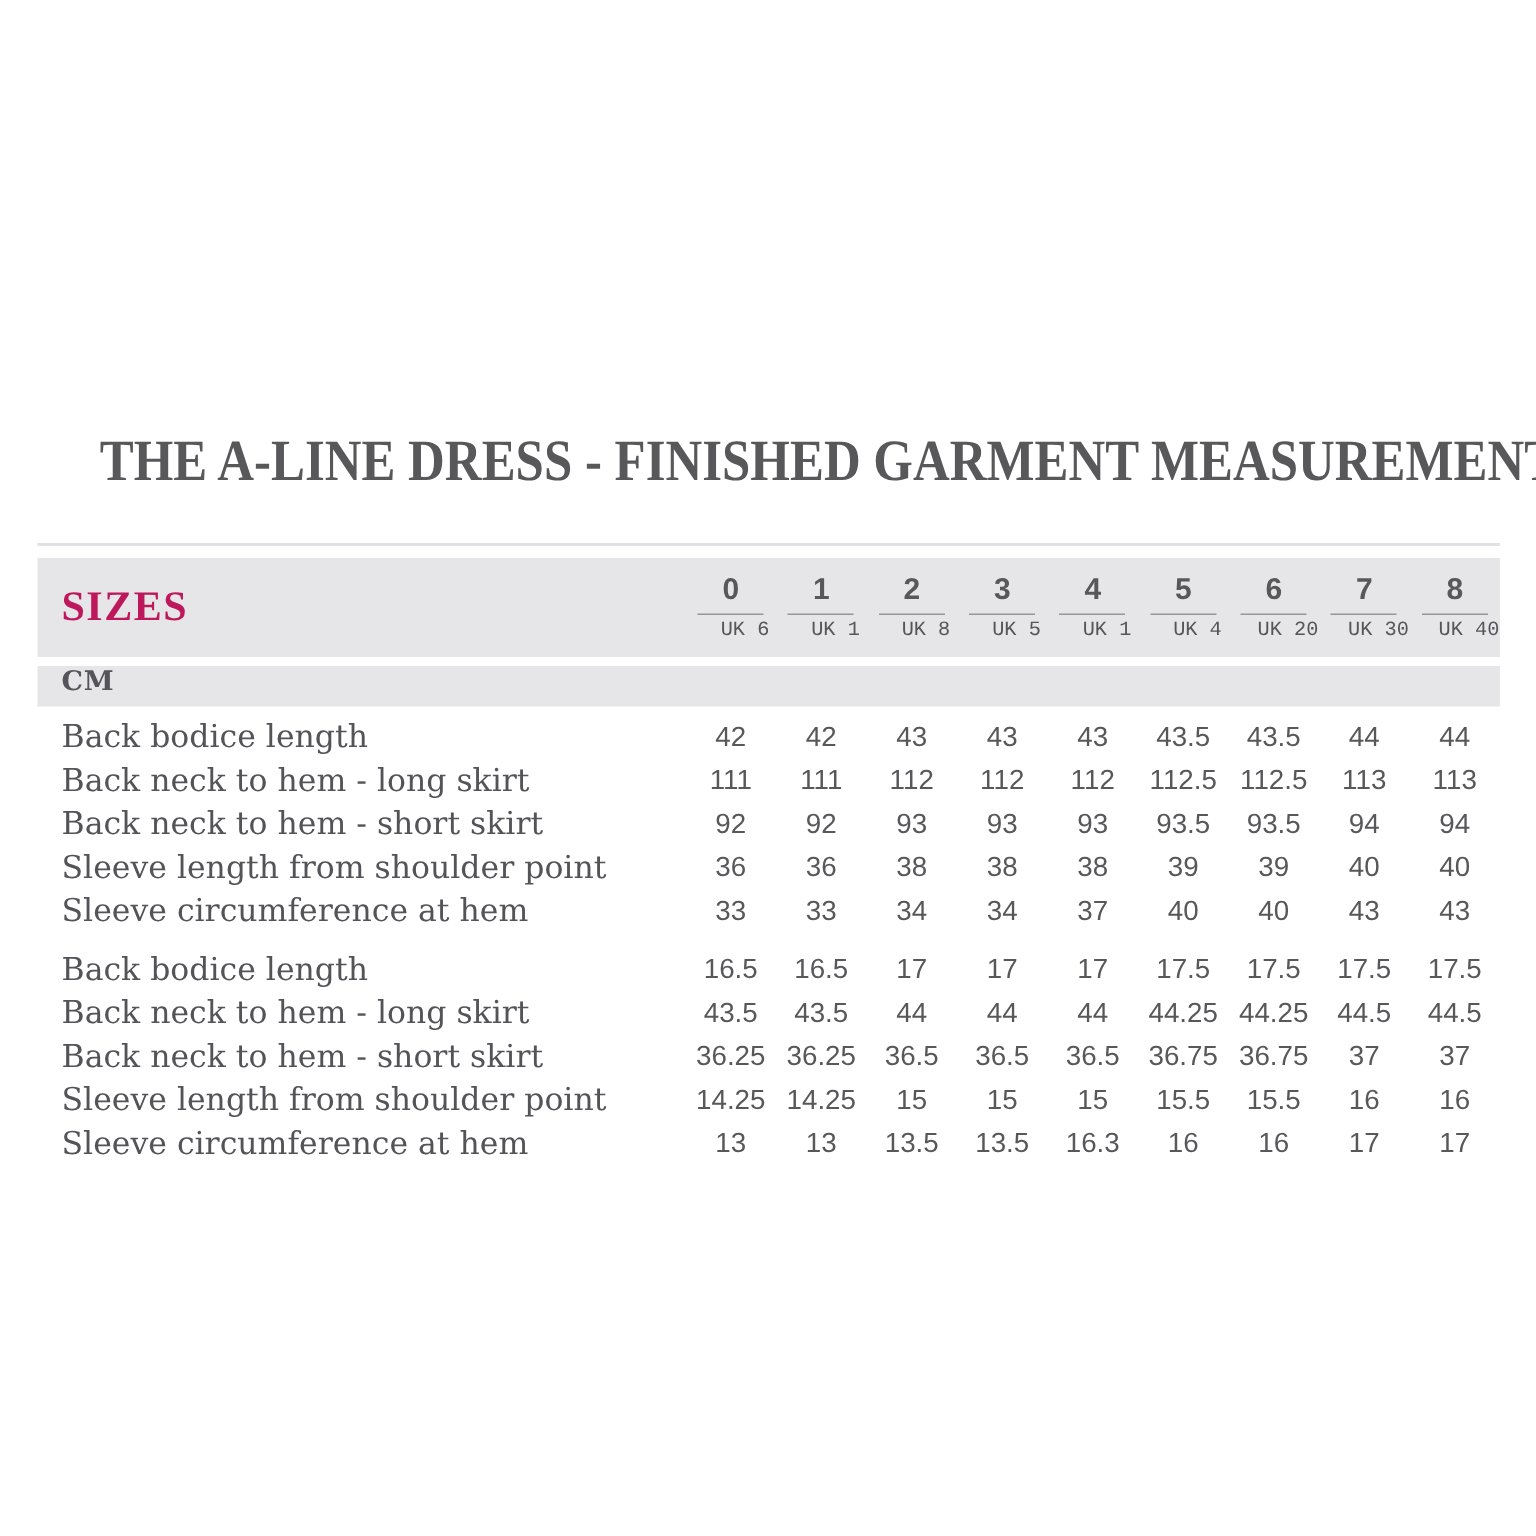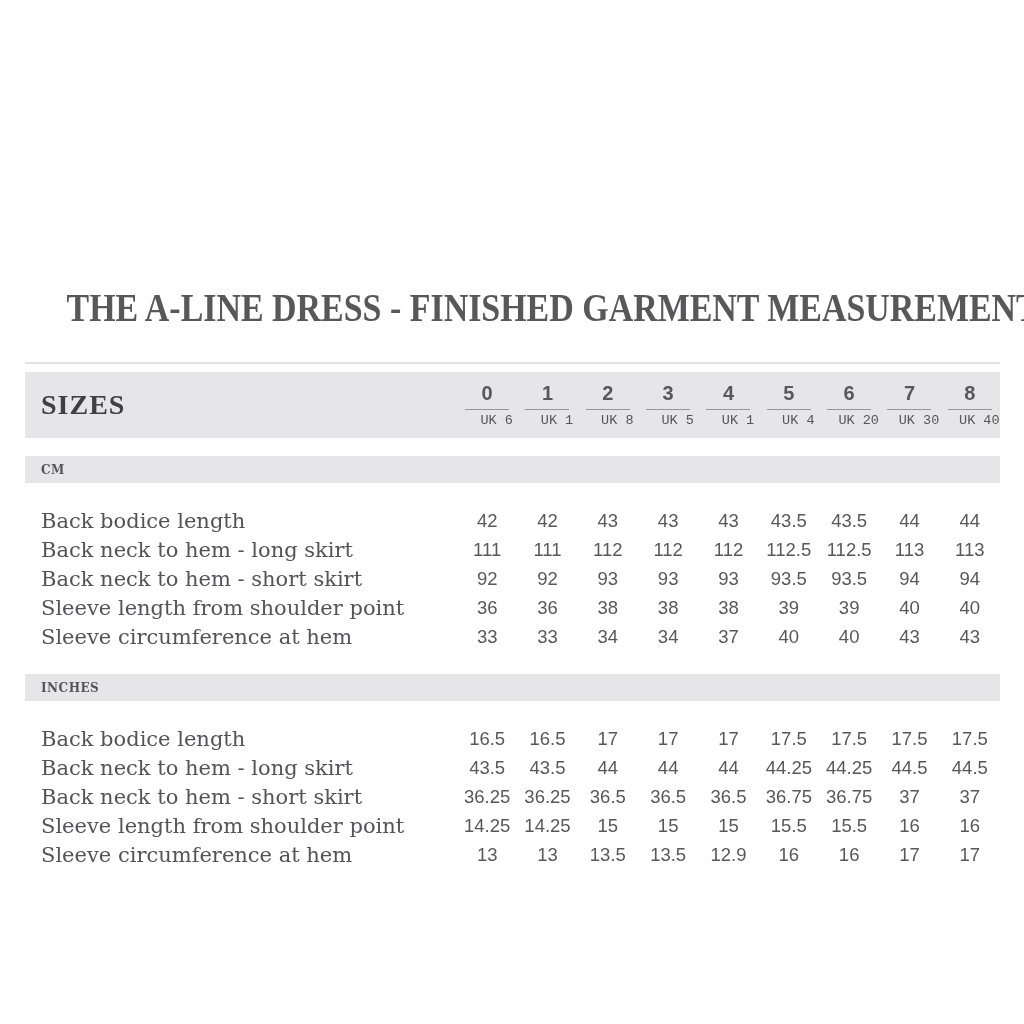--- a/index.html
+++ b/index.html
@@ -33,21 +33,21 @@
     height: 66px;
     display: grid;
     grid-template-columns: 432px repeat(9, 1fr);
     align-items: center;
   }
   .sizes-label {
     font-family: "Liberation Serif", serif;
     font-weight: bold;
     font-size: 28px;
     letter-spacing: 1px;
-    color: #404040;
+    color: #be185d;
     padding-left: 16px;
   }
   .size-col {
     display: flex; flex-direction: column; align-items: center;
     padding-top: 2px;
   }
   .size-num {
     font-family: "Liberation Sans", sans-serif;
     font-weight: bold;
     font-size: 20px;
@@ -57,30 +57,30 @@
   .size-rule { width: 44px; height: 1px; background: #96969a; margin: 6px 0 3px; }
   .size-uk {
     font-family: Liberation Mono, monospace;
     font-size: 13.5px;
     line-height: 1.2;
     color: #55555a;
     margin-left: 19px;
   }
   .section-band {
     height: 27px;
-    margin-top: 18px;
-    display: flex; align-items: center;
+    margin-top: 6px;
+    display: flex; align-items: flex-start;
     padding-left: 16px;
     font-family: "DejaVu Serif", "Liberation Serif", serif;
     font-weight: bold;
-    font-size: 12px;
+    font-size: 18px;
     letter-spacing: 0.5px;
     color: #54545a;
   }
-  .rows { padding: 5px 0; margin-top: 18px; }
+  .rows { padding: 5px 0; }
   .row {
     display: grid;
     grid-template-columns: 432px repeat(9, 1fr);
     height: 29px;
     align-items: center;
   }
   .row-label {
     font-family: "DejaVu Serif", "Liberation Serif", serif;
     font-size: 21px;
     color: #535358;
@@ -230,23 +230,20 @@
             <div class="cell">37</div>
             <div class="cell">40</div>
             <div class="cell">40</div>
             <div class="cell">43</div>
             <div class="cell">43</div>
           </div>
 </div>
   </section>
 
   <section class="section">
-    <div class="band section-band">
-      <span class="section-title">INCHES</span>
-    </div>
     <div class="rows">
   <div class="row">
     <div class="row-label">Back bodice length</div>
 
   <div class="cell">16.5</div>
             <div class="cell">16.5</div>
             <div class="cell">17</div>
             <div class="cell">17</div>
             <div class="cell">17</div>
             <div class="cell">17.5</div>
@@ -297,21 +294,21 @@
             <div class="cell">16</div>
           </div>
 
   <div class="row">
     <div class="row-label">Sleeve circumference at hem</div>
 
   <div class="cell">13</div>
             <div class="cell">13</div>
             <div class="cell">13.5</div>
             <div class="cell">13.5</div>
-            <div class="cell">12.9</div>
+            <div class="cell">16.3</div>
             <div class="cell">16</div>
             <div class="cell">16</div>
             <div class="cell">17</div>
             <div class="cell">17</div>
           </div>
 </div>
   </section>
 </div>
 </div>
 

